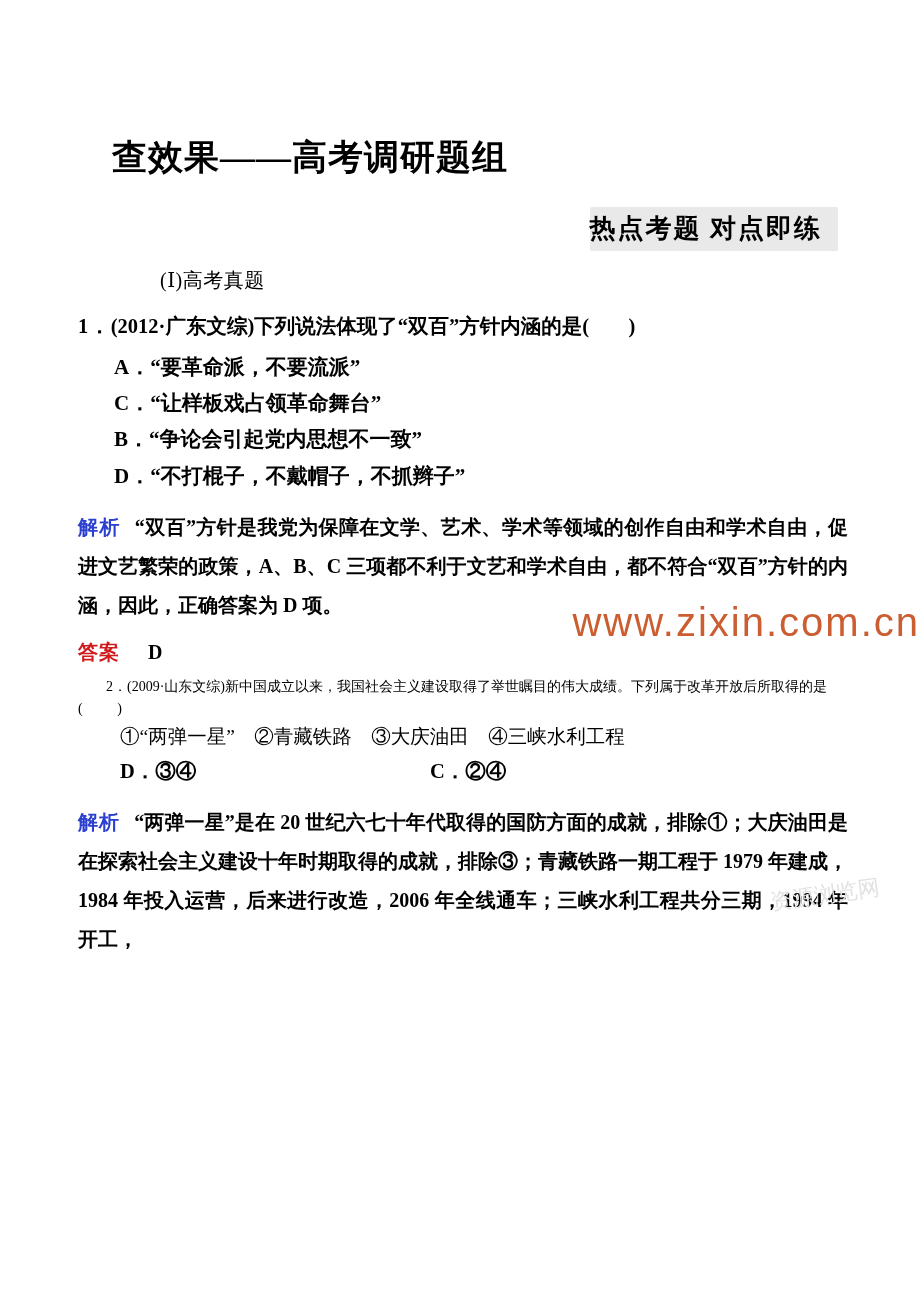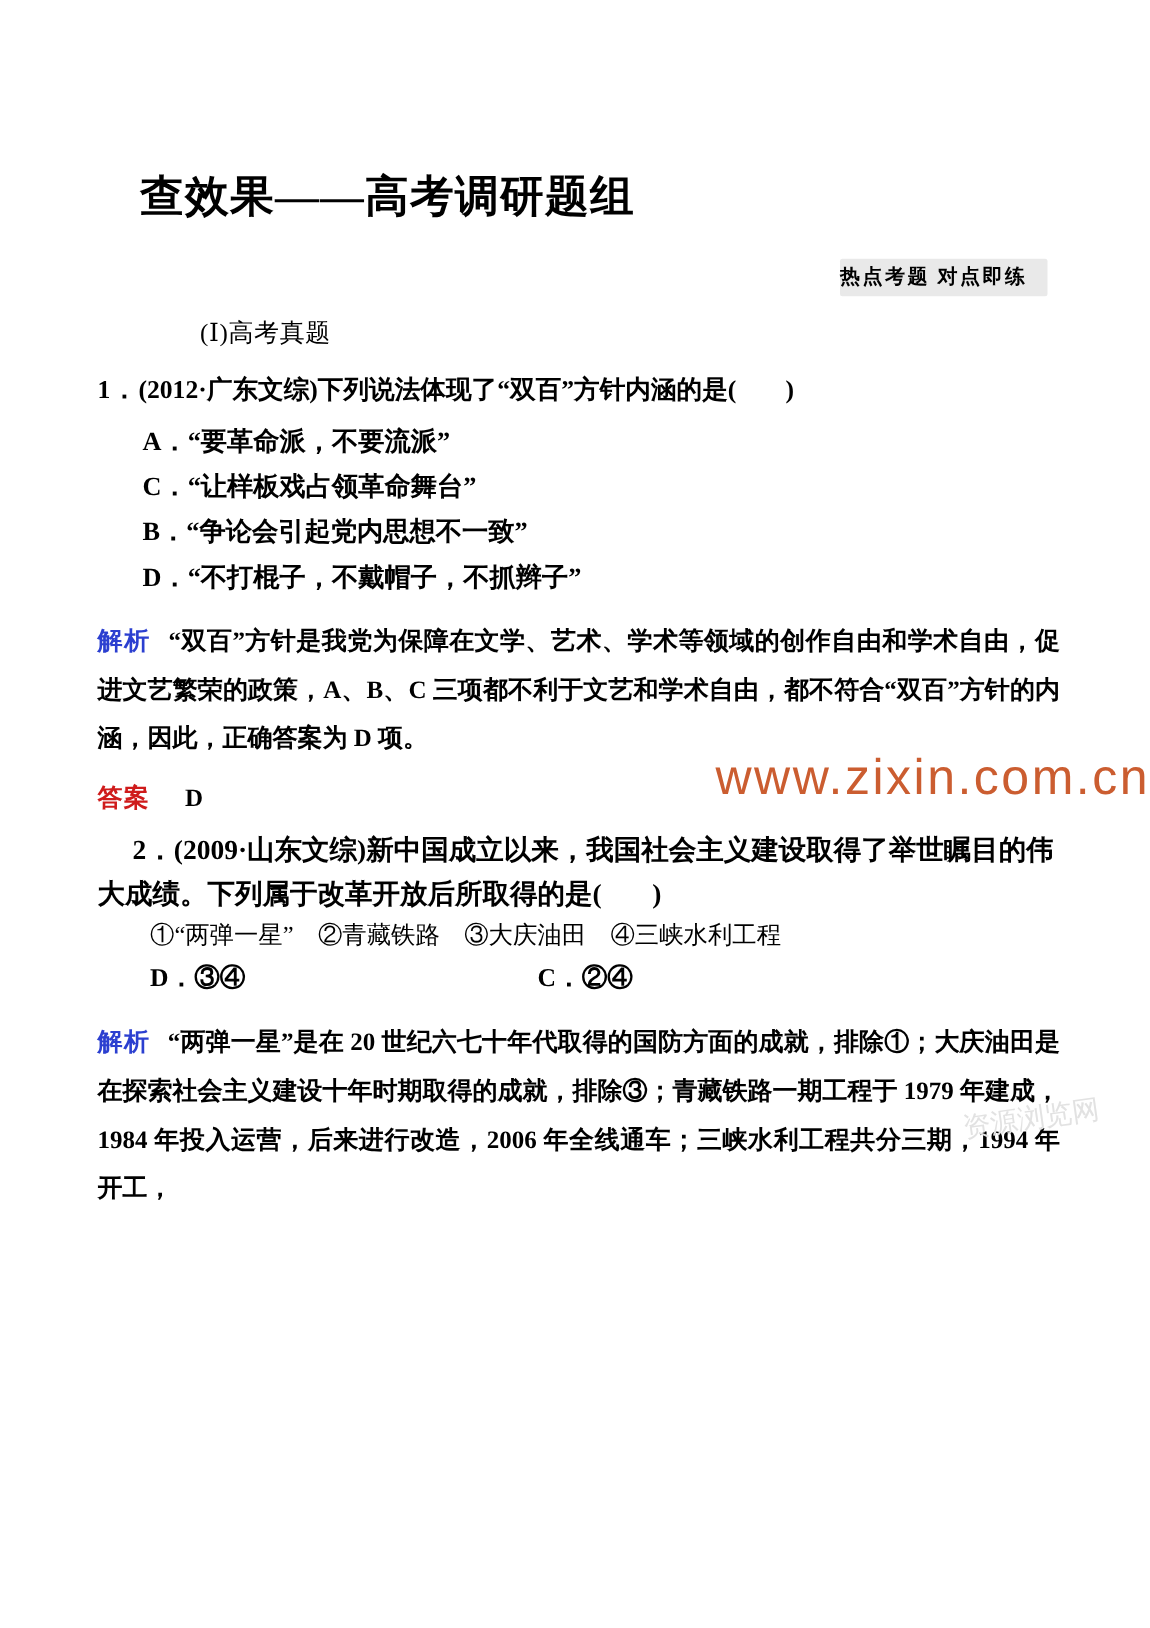--- a/index.html
+++ b/index.html
@@ -62,21 +62,21 @@
   }
 
   .banner-row {
     text-align: right;
     margin: 0 10px 16px 0;
   }
   .banner {
     display: inline-block;
     background: #e9e9e9;
     padding: 4px 16px 5px 0;
-    font-size: 16px;
+    font-size: 26px;
     font-weight: bold;
     letter-spacing: 2px;
     border-radius: 2px;
   }
 
   .section-label {
     font-size: 20px;
     font-weight: normal;
     margin: 4px 0 16px 82px;
     letter-spacing: 0.5px;
@@ -145,24 +145,23 @@
     color: #cf1b1b;
     letter-spacing: 1px;
     margin-right: 28px;
   }
   .answer .val {
     color: #000;
   }
 
   .q-block { margin-bottom: 4px; }
   .q2-stem {
-    font-size: 22px;
+    font-size: 14px;
     line-height: 1.6;
     margin: 0;
-    font-weight: bold;
   }
   .indent-1 { text-indent: 28px; }
 </style>
 </head>
 <body>
 
 <div class="page">
 
   <div class="watermark">www.zixin.com.cn</div>
   <div class="watermark2">资源浏览网</div>

